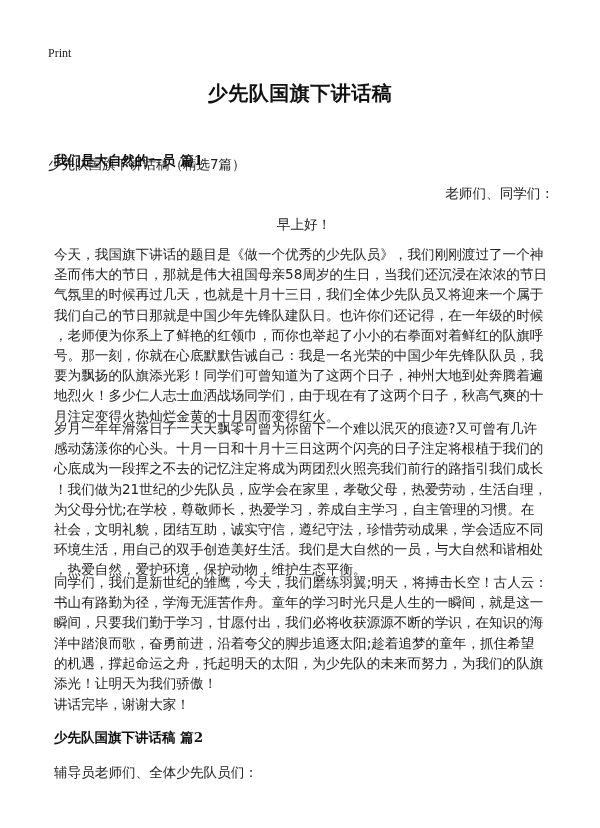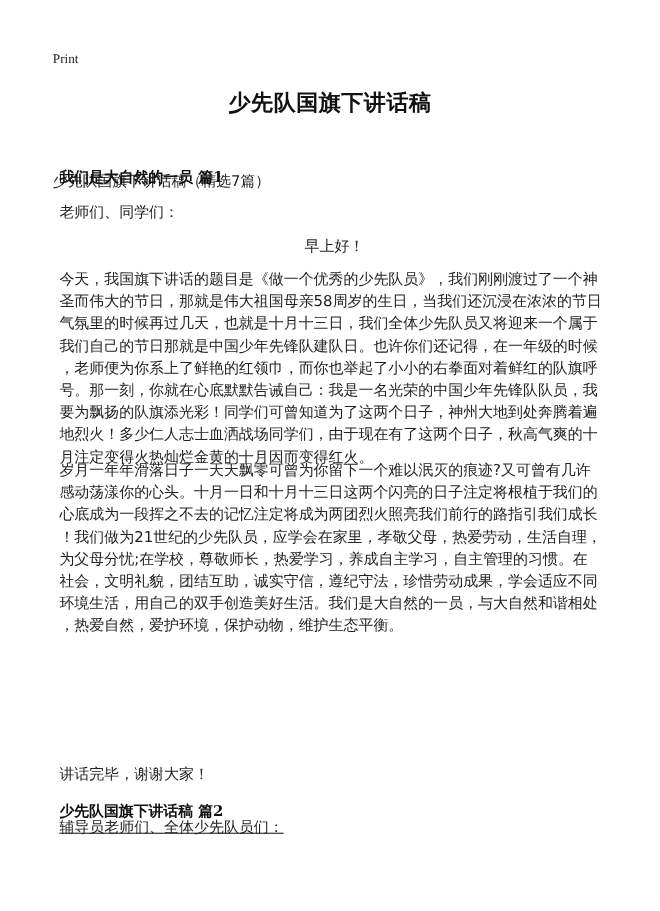--- a/index.html
+++ b/index.html
@@ -67,36 +67,42 @@
   </style>
 </head>
 <body>
 
 <div class="page">
   <div class="print-label">Print</div>
   <h1 class="doc-title" style="margin:0;font-weight:bold;">少先队国旗下讲话稿</h1>
   <div class="subtitle">少先队国旗下讲话稿（精选7篇）</div>
 
   <div class="section-heading" style="top:152px;">我们是大自然的一员 篇1</div>
-  <div class="para" style="top:183px;">老师们、同学们：</div>
+  <div class="para" style="top:183px;text-align:right;">老师们、同学们：</div>
   <div class="para" style="top:214px;text-align:center;">早上好！</div>
   <div class="para" style="top:244px;">今天，我国旗下讲话的题目是《做一个优秀的少先队员》，我们刚刚渡过了一个神
 圣而伟大的节日，那就是伟大祖国母亲58周岁的生日，当我们还沉浸在浓浓的节日
 气氛里的时候再过几天，也就是十月十三日，我们全体少先队员又将迎来一个属于
 我们自己的节日那就是中国少年先锋队建队日。也许你们还记得，在一年级的时候
 ，老师便为你系上了鲜艳的红领巾，而你也举起了小小的右拳面对着鲜红的队旗呼
 号。那一刻，你就在心底默默告诫自己：我是一名光荣的中国少年先锋队队员，我
 要为飘扬的队旗添光彩！同学们可曾知道为了这两个日子，神州大地到处奔腾着遍
 地烈火！多少仁人志士血洒战场同学们，由于现在有了这两个日子，秋高气爽的十
 月注定变得火热灿烂金黄的十月因而变得红火。</div>
   <div class="para" style="top:418px;">岁月一年年滑落日子一天天飘零可曾为你留下一个难以泯灭的痕迹?又可曾有几许
 感动荡漾你的心头。十月一日和十月十三日这两个闪亮的日子注定将根植于我们的
 心底成为一段挥之不去的记忆注定将成为两团烈火照亮我们前行的路指引我们成长
 ！我们做为21世纪的少先队员，应学会在家里，孝敬父母，热爱劳动，生活自理，
 为父母分忧;在学校，尊敬师长，热爱学习，养成自主学习，自主管理的习惯。在
 社会，文明礼貌，团结互助，诚实守信，遵纪守法，珍惜劳动成果，学会适应不同
 环境生活，用自己的双手创造美好生活。我们是大自然的一员，与大自然和谐相处
 ，热爱自然，爱护环境，保护动物，维护生态平衡。</div>
+  <div class="para" style="top:572px;">同学们，我们是新世纪的雏鹰，今天，我们磨练羽翼;明天，将搏击长空！古人云：
+书山有路勤为径，学海无涯苦作舟。童年的学习时光只是人生的一瞬间，就是这一
+瞬间，只要我们勤于学习，甘愿付出，我们必将收获源源不断的学识，在知识的海
+洋中踏浪而歌，奋勇前进，沿着夸父的脚步追逐太阳;趁着追梦的童年，抓住希望
+的机遇，撑起命运之舟，托起明天的太阳，为少先队的未来而努力，为我们的队旗
+添光！让明天为我们骄傲！</div>
   <div class="para" style="top:694px;">讲话完毕，谢谢大家！</div>
 
   <div class="section-heading" style="top:729px;">少先队国旗下讲话稿 篇2</div>
-  <div class="para" style="top:742px;text-decoration:underline;">辅导员老师们、全体少先队员们：</div>
+  <div class="para" style="top:762px;">辅导员老师们、全体少先队员们：</div>
 </div>
 
 </body></html>

